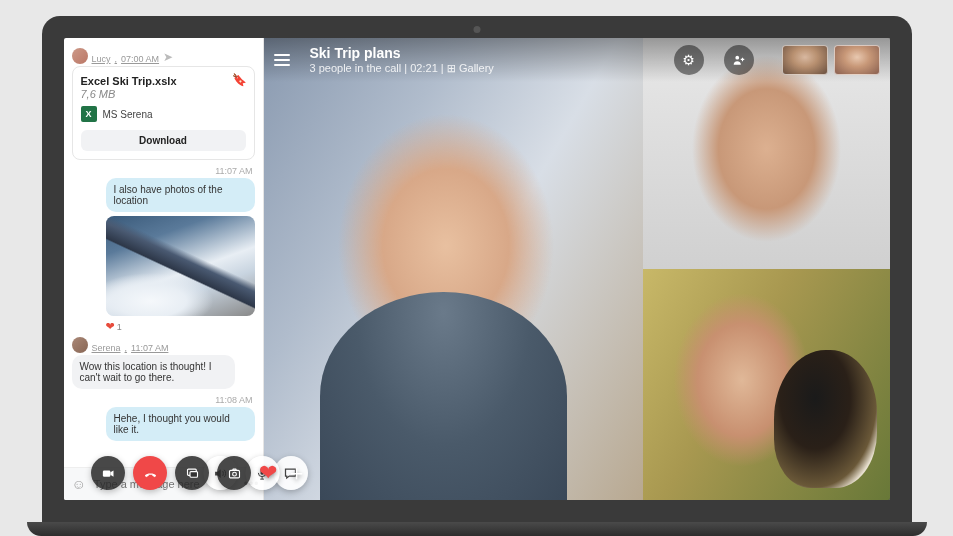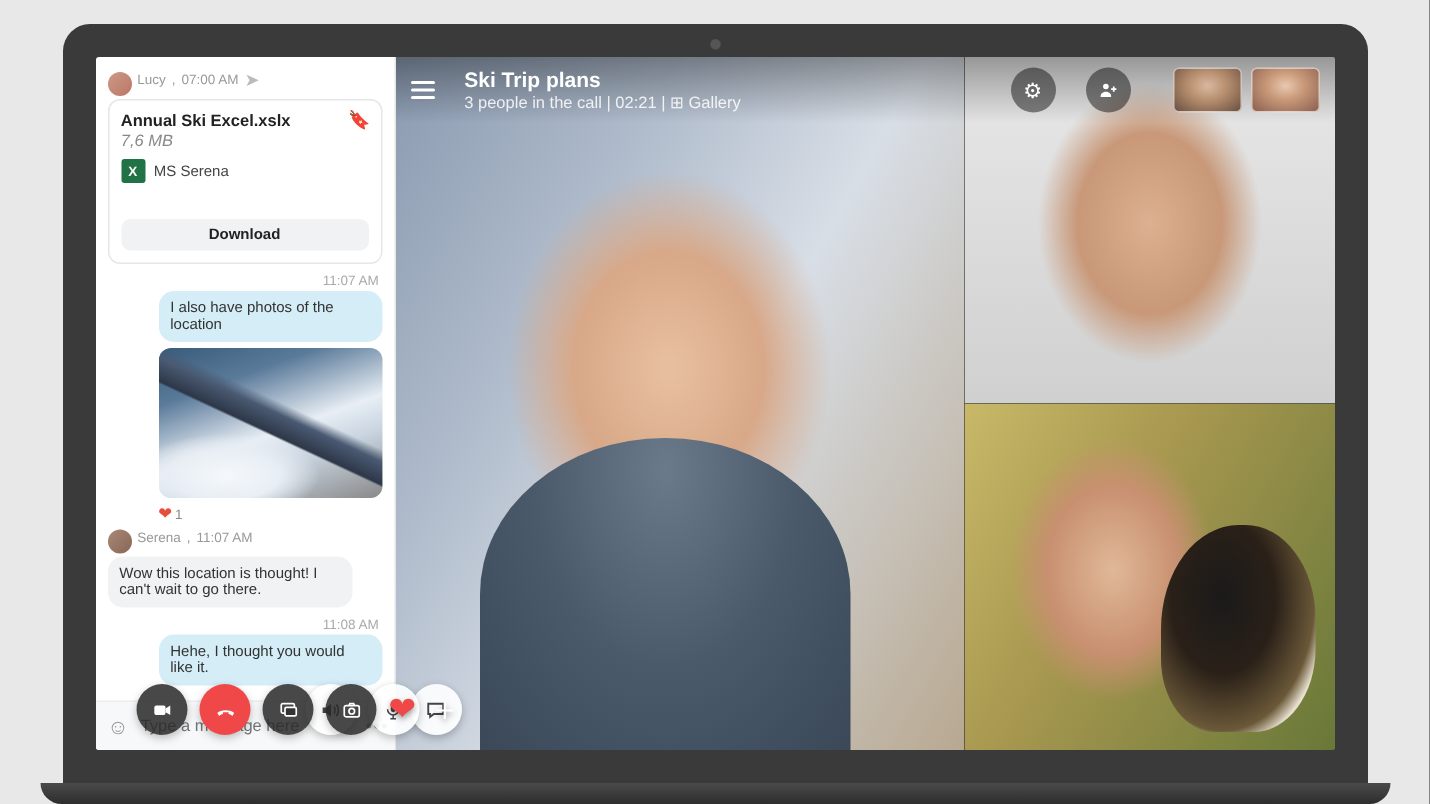--- a/index.html
+++ b/index.html
@@ -45,42 +45,42 @@
 
   
   .chat {
     width: 200px; min-width: 200px;
     border-right: 1px solid #e5e5e5;
     display: flex; flex-direction: column;
     font-size: 10px;
     color: #444;
   }
   .chat-scroll { flex: 1; overflow: hidden; padding: 6px 8px; }
-  .msg-meta { color: #999; font-size: 9px; margin: 4px 0 2px; display:flex; align-items:flex-start; gap:4px; }
+  .msg-meta { color: #999; font-size: 9px; margin: 4px 0 2px; display:flex; align-items:flex-end; gap:4px;text-decoration:underline; }
   .avatar-sm {
     width: 16px; height: 16px; border-radius: 50%;
     background: linear-gradient(135deg,#c98,#b76);
     display:inline-block;
   }
   .file-card {
     background: #fff; border: 1px solid #e6e6e6;
     border-radius: 8px; padding: 8px; margin: 2px 0 6px;
     position: relative;
   }
   .file-card .title { font-weight: 600; color: #222; font-size: 11px; }
   .file-card .size { color: #888; font-size: 11px; margin-top: 1px; font-style: italic;}
   .file-row { display:flex; align-items:center; gap:6px; margin-top:6px;}
   .excel-icon {
     width:16px;height:16px;background:#217346;border-radius:2px;
     display:flex;align-items:center;justify-content:center;color:#fff;font-size:9px;font-weight:700;
   }
   .download-btn {
     display:block; text-align:center; font-weight:600;
     background:#f1f2f4; border-radius:6px;
-    padding:5px; margin-top:24px; font-size:10px; color:#222;
+    padding:5px; margin-top:8px; font-size:10px; color:#222;
   }
   .bookmark { position:absolute; top:6px; right:6px; color:#bbb; font-size:12px;}
   .send-icon { color:#bbb; font-size:12px; float:right; margin-top:-2px; }
 
   .time-right { text-align:right; color:#aaa; font-size:9px; margin:6px 2px 2px;}
   .bubble-out {
     background:#d4edf7; border-radius:10px;
     padding:6px 8px; margin:2px 0 4px 34px; font-size:10px; color:#333;
   }
   .photo-thumb {
@@ -224,21 +224,21 @@
 
           <div class="msg-meta">
             <span class="avatar-sm"></span>
             <span>Lucy</span>,
             <span>07:00 AM</span>
             <span class="send-icon">➤</span>
           </div>
 
           <div class="file-card">
             <div class="bookmark">🔖</div>
-            <div class="title">Annual Ski Excel.xslx</div>
+            <div class="title">Excel Ski Trip.xslx</div>
             <div class="size">7,6 MB</div>
             <div class="file-row">
               <span class="excel-icon">X</span>
               <span>MS Serena</span>
             </div>
             <div class="download-btn">Download</div>
           </div>
 
           <div class="time-right">11:07 AM</div>
           <div class="bubble-out">I also have photos of the location</div>

